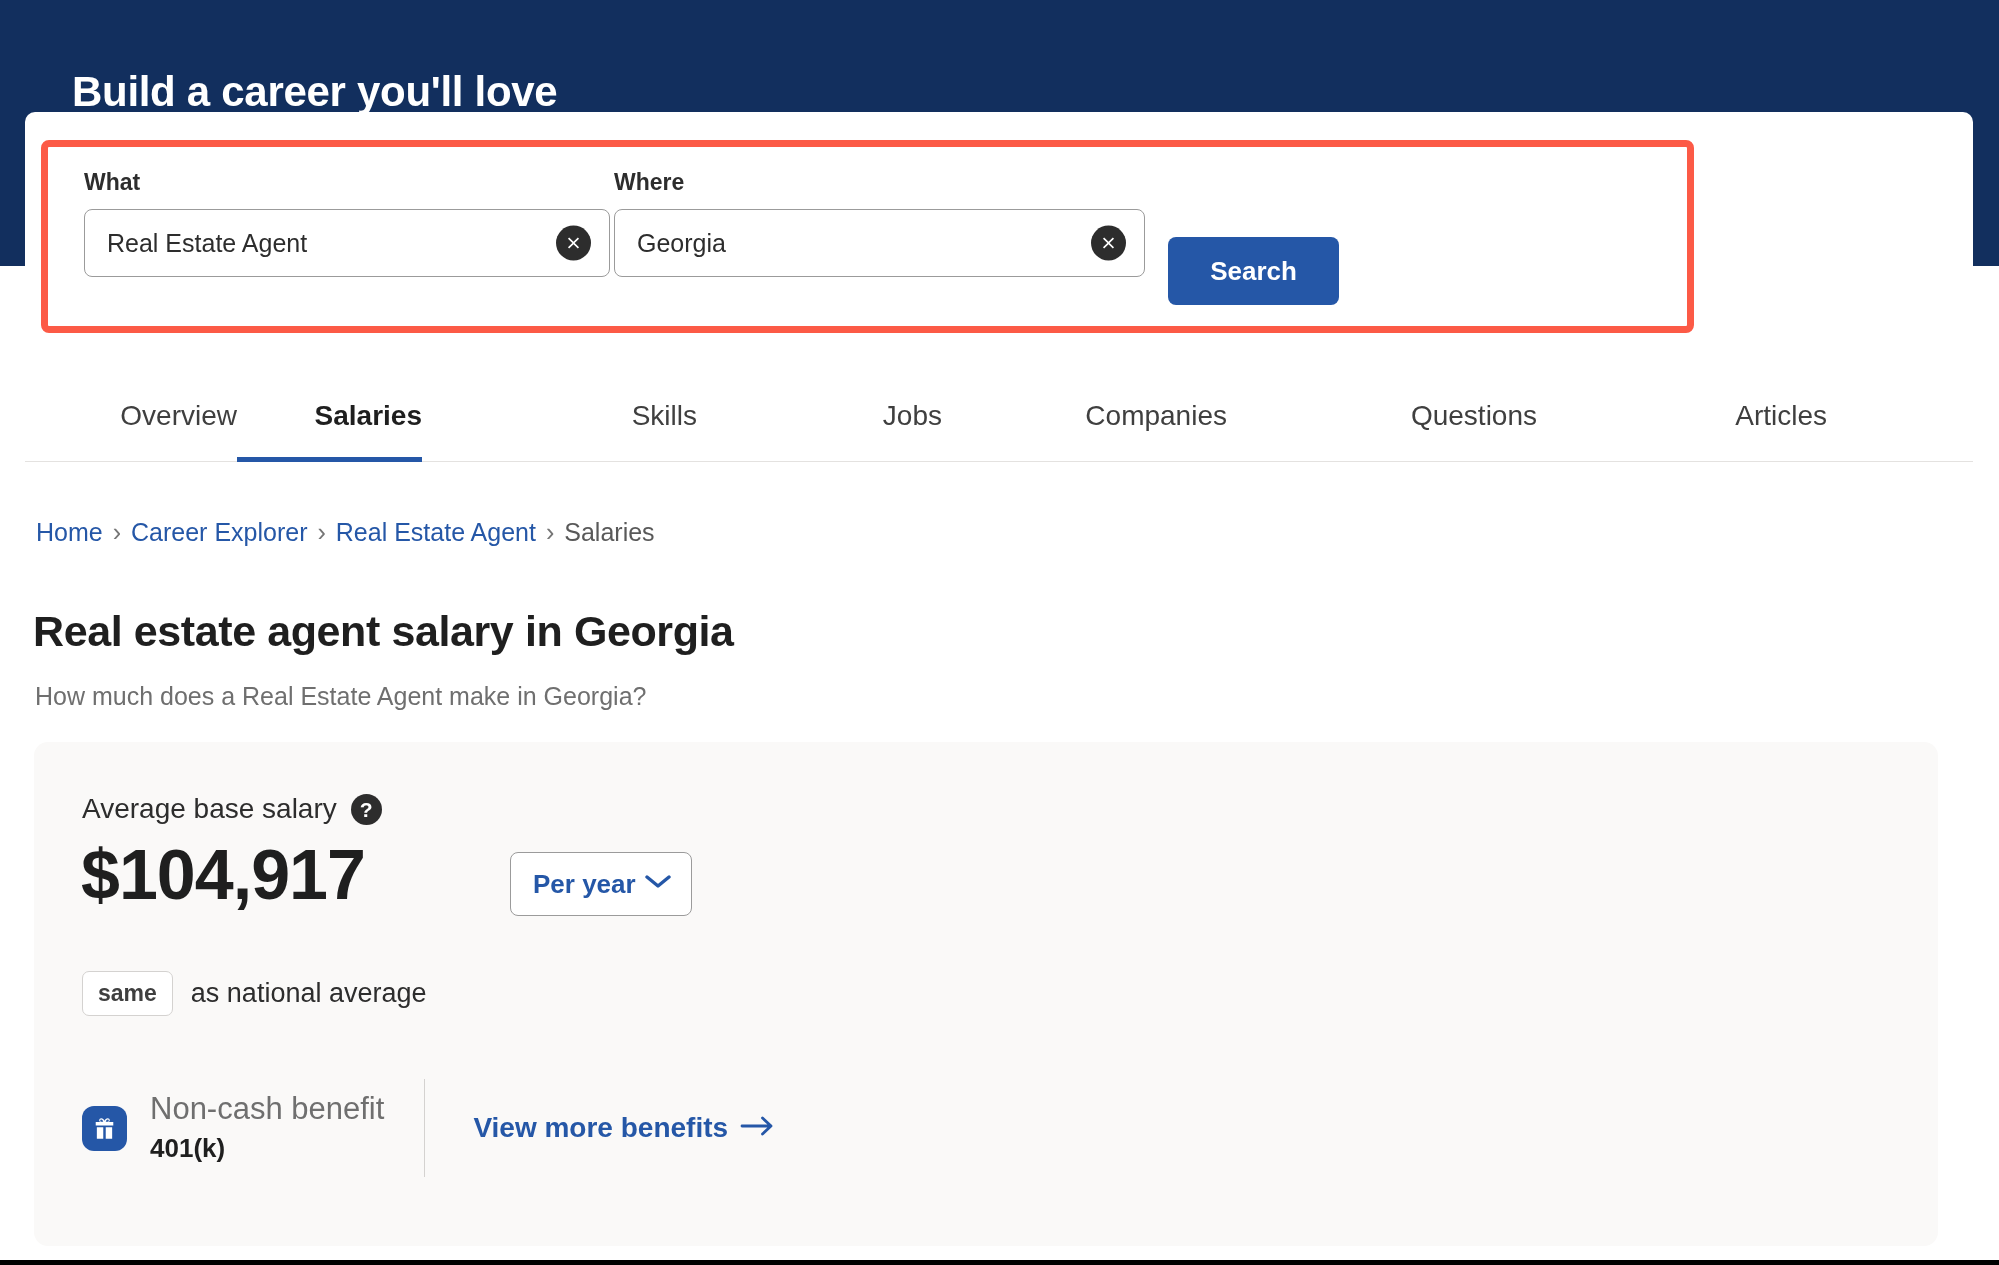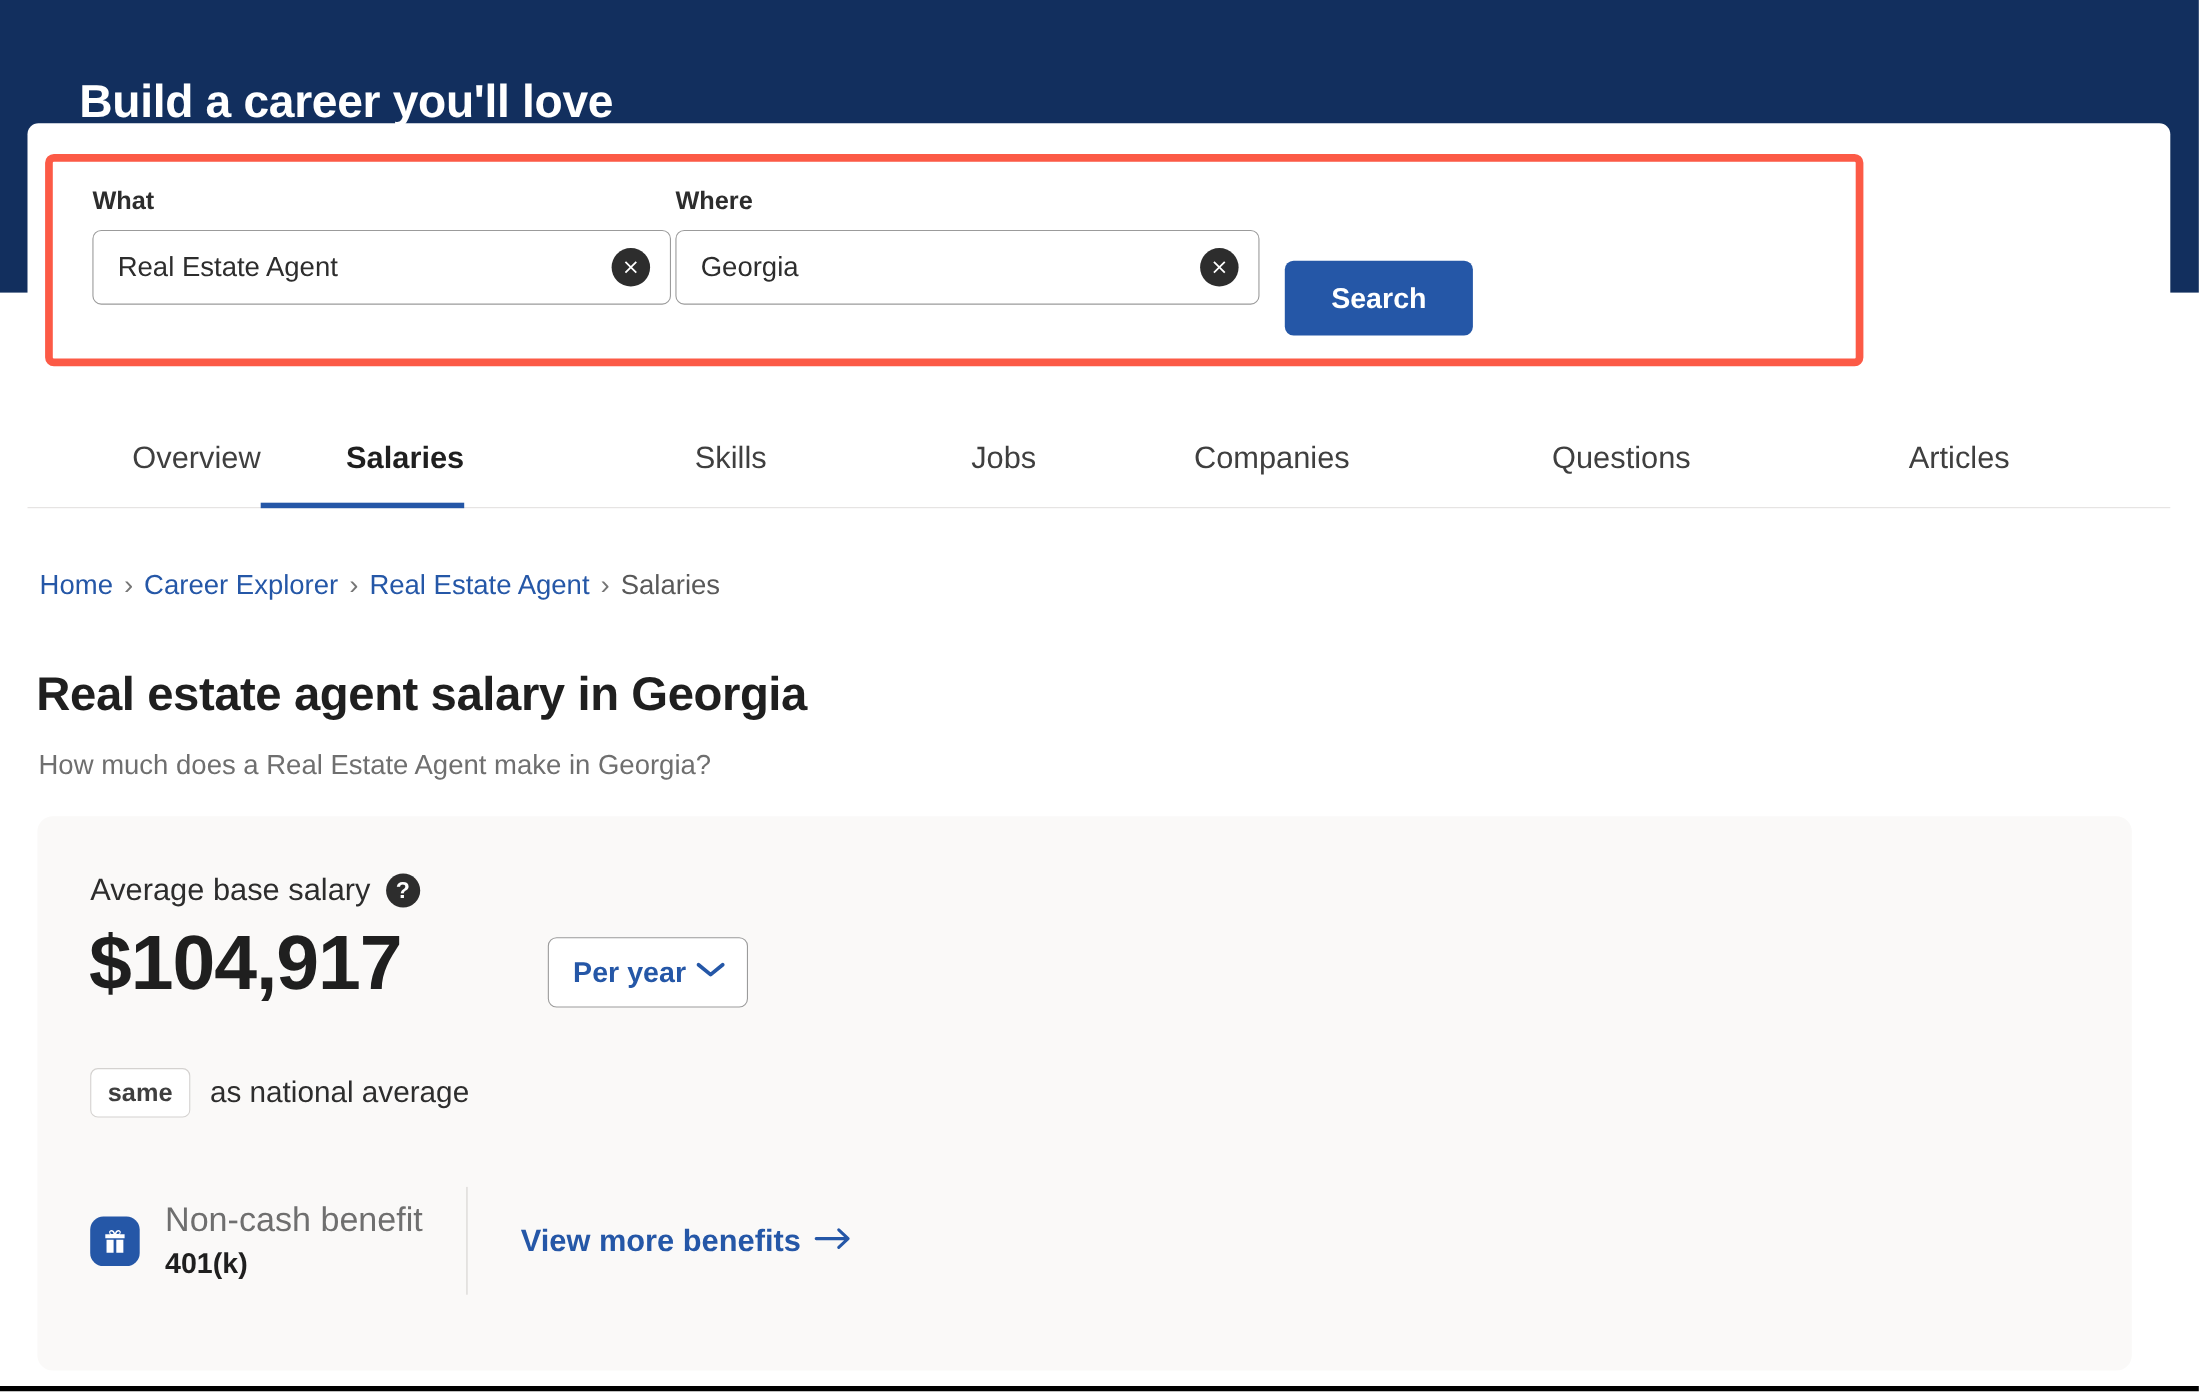--- a/index.html
+++ b/index.html
@@ -225,21 +225,21 @@
     position: absolute;
     left: 47px;
     top: 93px;
     font-size: 70px;
     font-weight: bold;
     color: #1f1f1f;
     letter-spacing: -1px;
   }
   .period-select {
     position: absolute;
-    left: 464px;
+    left: 476px;
     top: 110px;
     width: 182px;
     height: 64px;
     background: #ffffff;
     border: 1px solid #9b9b9b;
     border-radius: 8px;
     display: flex;
     align-items: center;
     justify-content: space-between;
     padding: 0 20px 0 22px;

